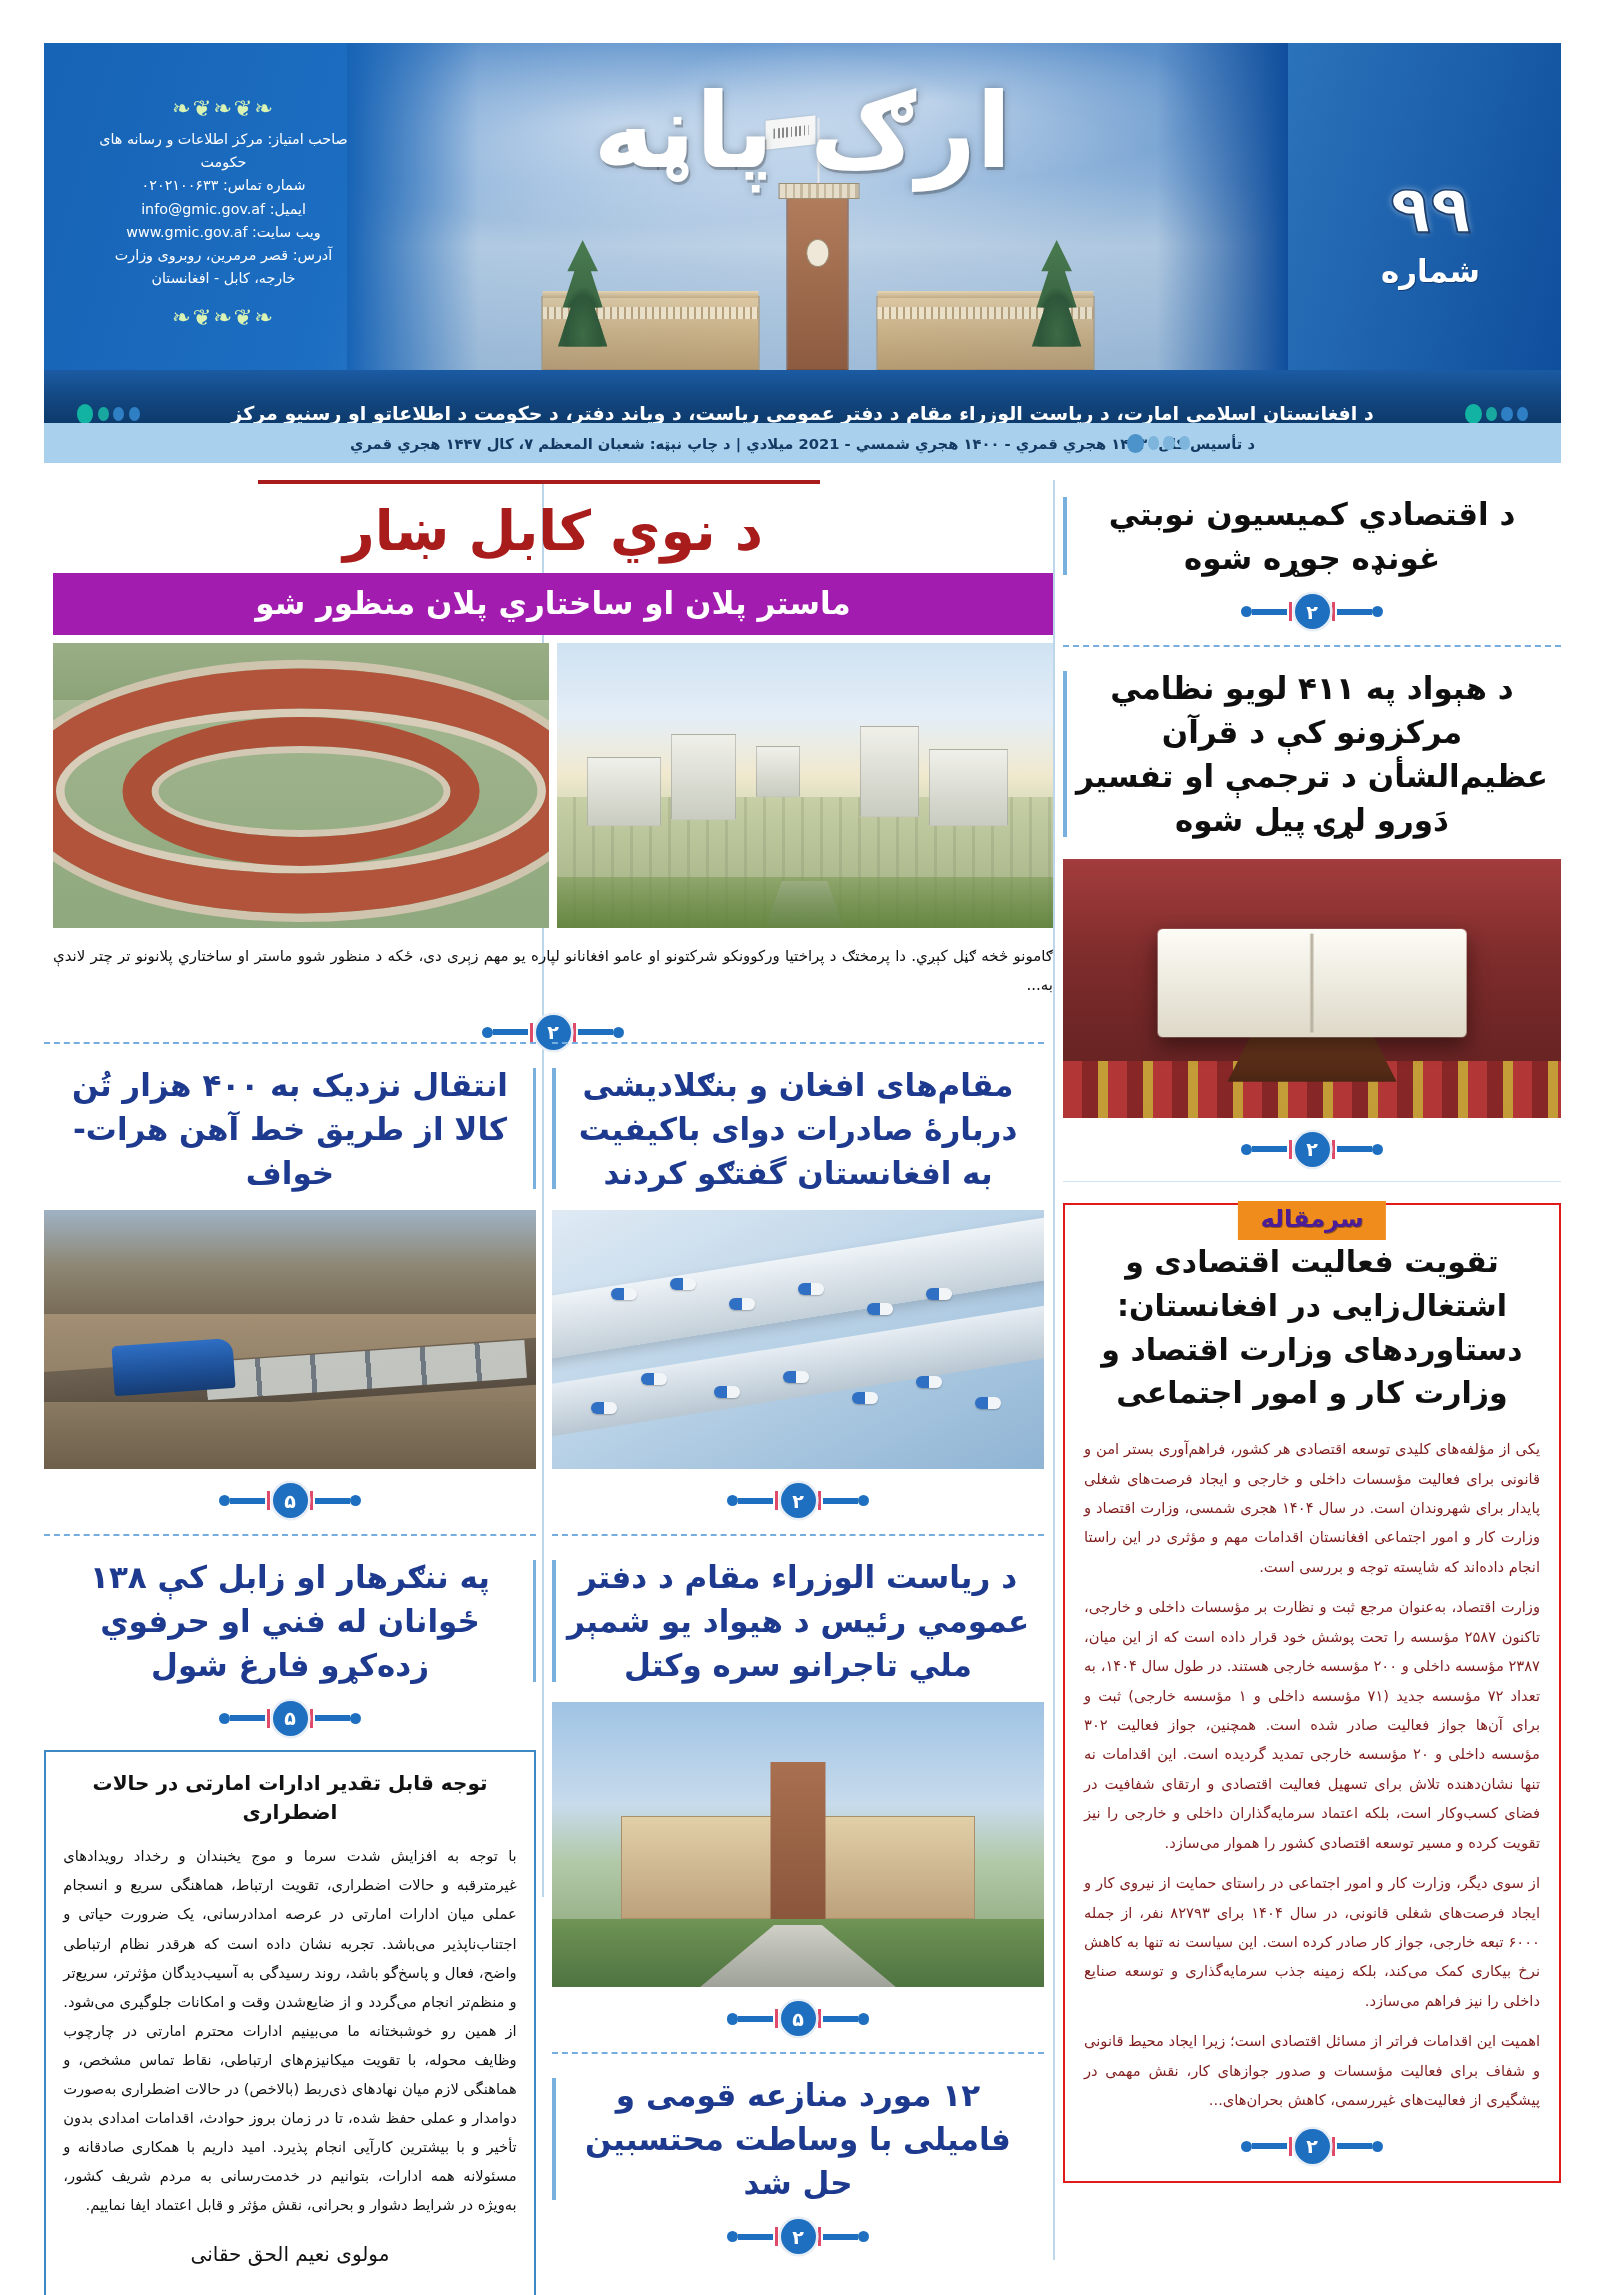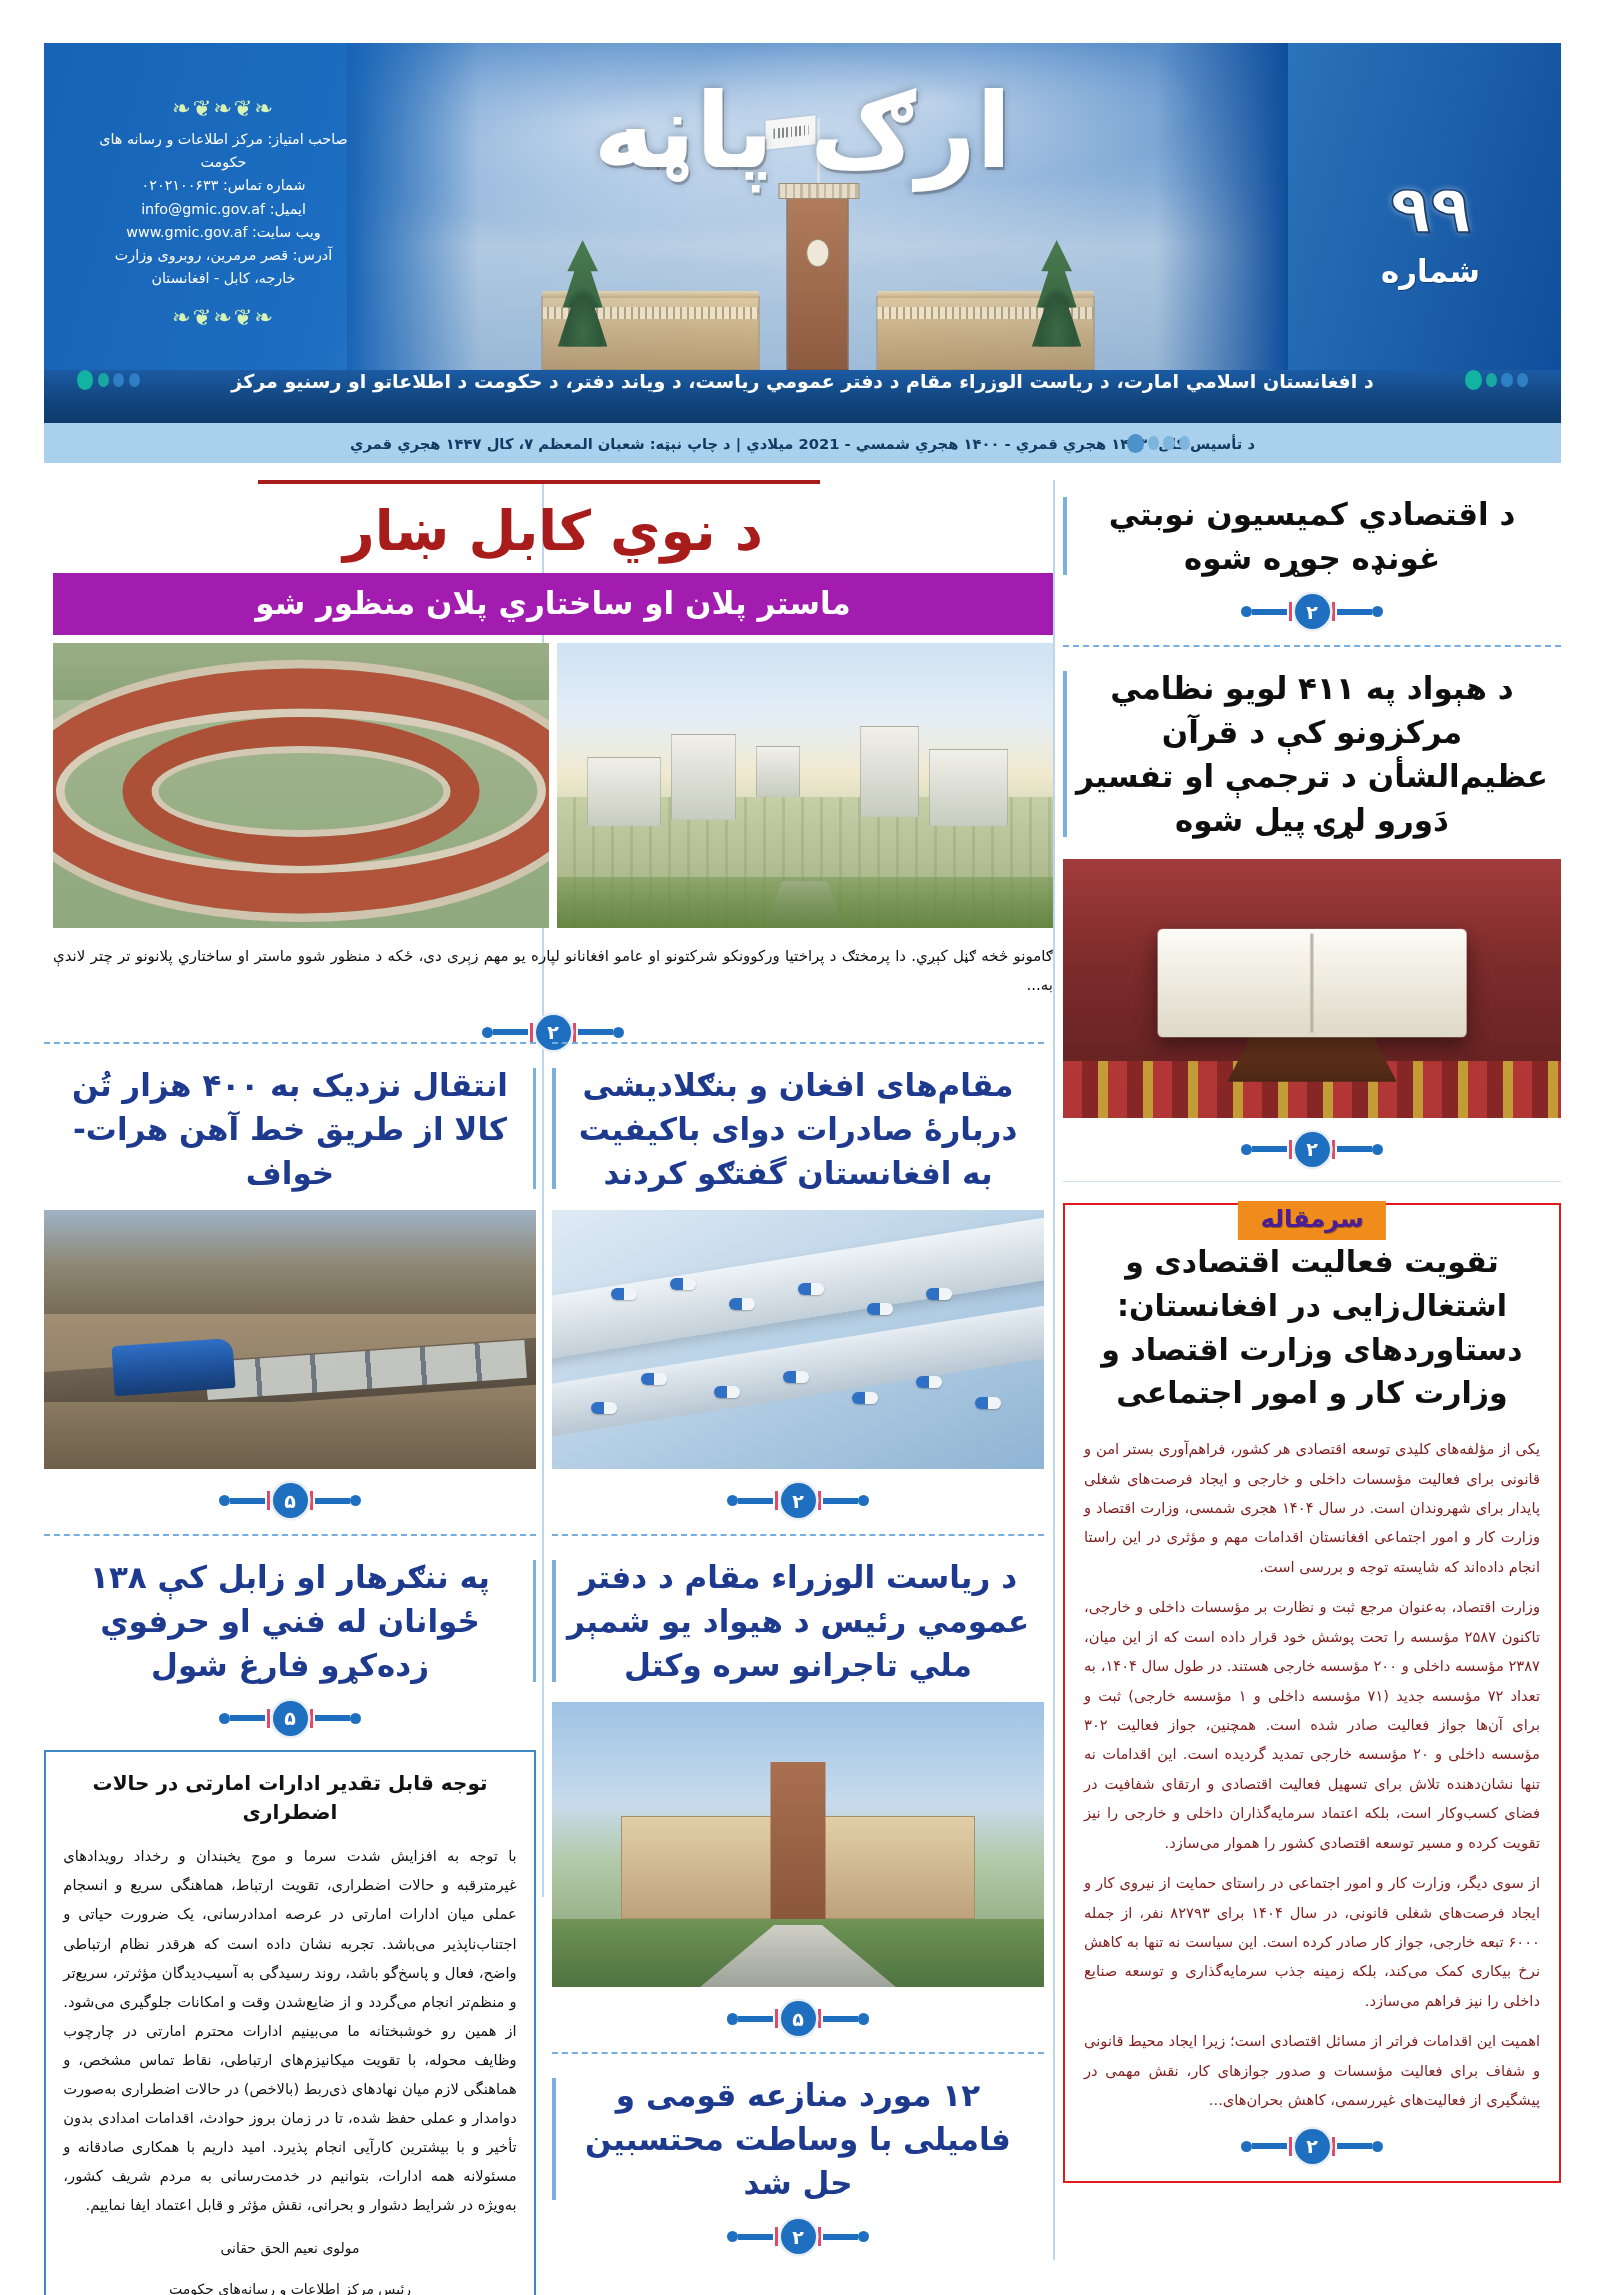--- a/index.html
+++ b/index.html
@@ -121,21 +121,21 @@
   .mh-info .orn{
     color:#d9f3b4; font-size:22.5px; letter-spacing:1.7px; margin-bottom:8.6px; line-height:1;
   }
   .mh-info .orn2{ margin-top:15.6px; }
   .mh-info .ln{ display:block; }
 
   
   .band1{
     position:absolute; left:45px; top:370px; width:1517px; height:54px;
     background:linear-gradient(180deg,#1b5ba3 0%,#12467f 55%,#0d3a6b 100%);
-    display:flex; align-items:flex-start; justify-content:center;
+    display:flex; align-items:flex-end; justify-content:center;
   }
   .band1 .txt{
     color:#ffffff; font-size:19px; font-weight:700; letter-spacing:0.2px;
   }
   .band2{
     position:absolute; left:45px; top:423px; width:1517px; height:40px;
     background:#a9d0ec;
     display:flex; align-items:center; justify-content:center;
   }
   .band2 .txt{ color:#123a63; font-size:14.7px; font-weight:700; }
@@ -376,21 +376,21 @@
     background:#fff;
   }
   .bluebox h3{
     text-align:center; color:#111; font-size:20px; font-weight:700;
     line-height:1.45; margin-bottom:14px;
   }
   .bluebox p{
     font-size:14.7px; line-height:1.98; color:#111; text-align:justify;
     margin-bottom:10.4px;
   }
-  .bluebox .sign{ text-align:center; font-size:14px; line-height:1.8; color:#111;margin-top:16px; }
+  .bluebox .sign{ text-align:center; font-size:20px; line-height:1.8; color:#111;margin-top:16px; }
 
   
   .edwrap{ position:relative; margin-top:21px; }
   .edtag{
     position:absolute; left:50%; transform:translateX(-50%); top:-1.7px;
     background:#f08c1c; color:#4c1d95; font-size:24px; font-weight:700;
     padding:3.5px 22.5px 7px; z-index:3; white-space:nowrap;
     text-shadow:0.9px 0.9px 0 rgba(0,0,0,.35);
   }
   .edbox{

